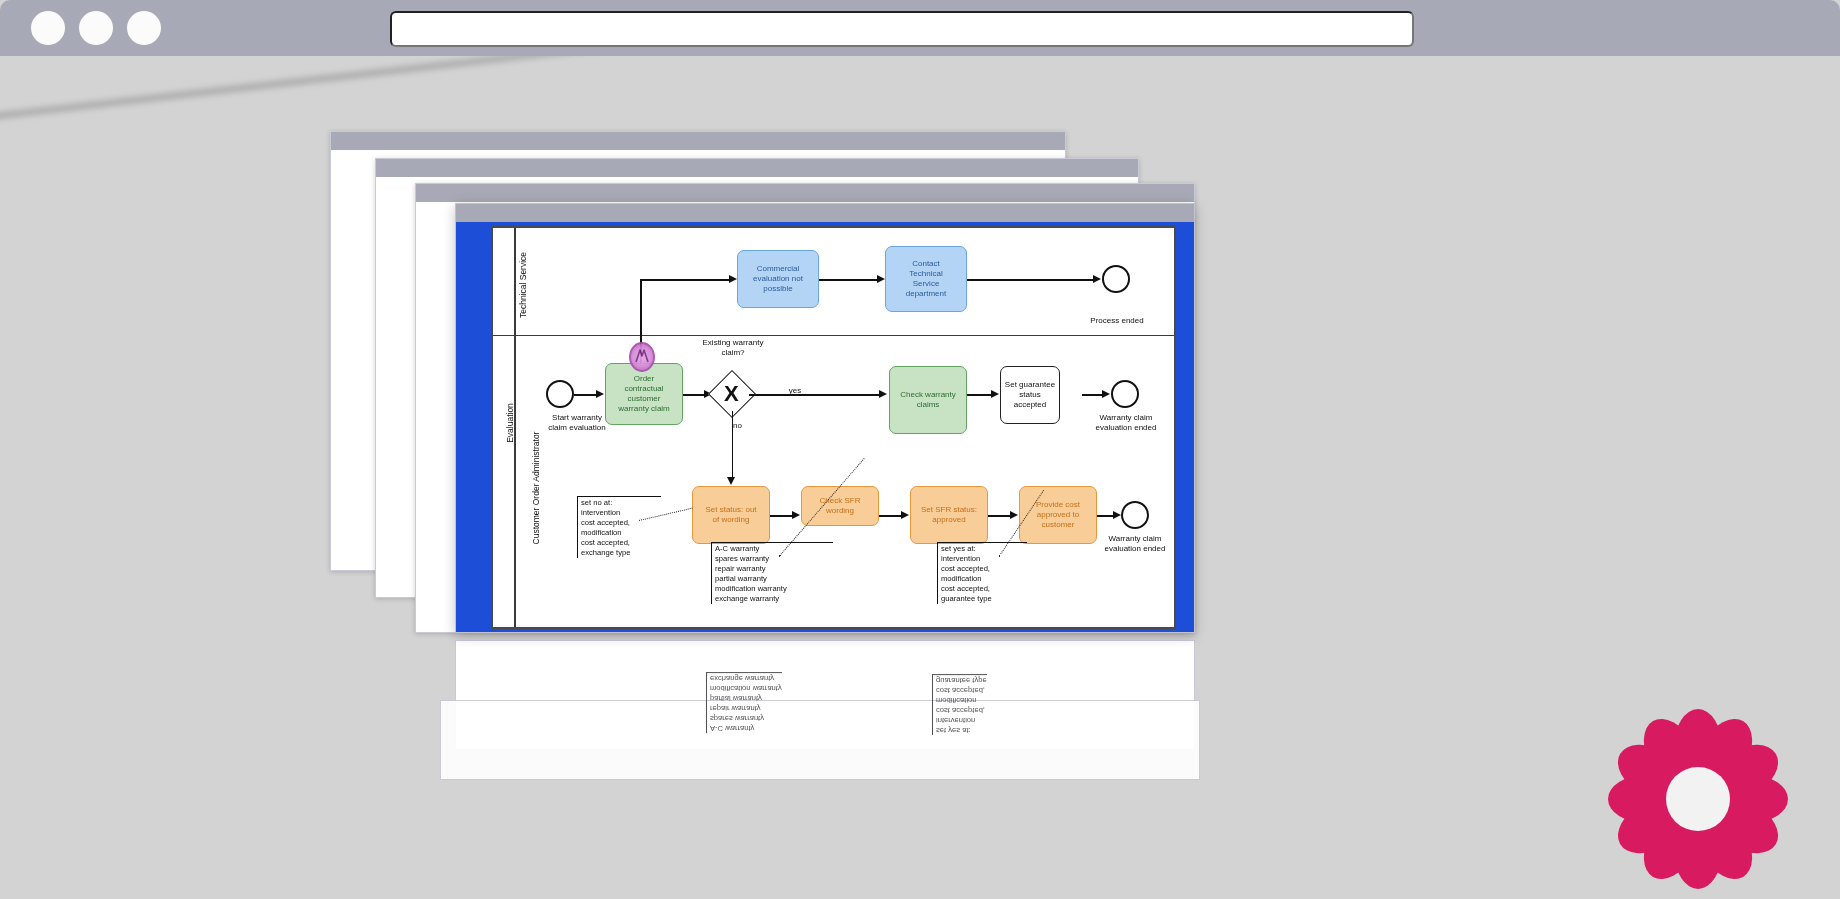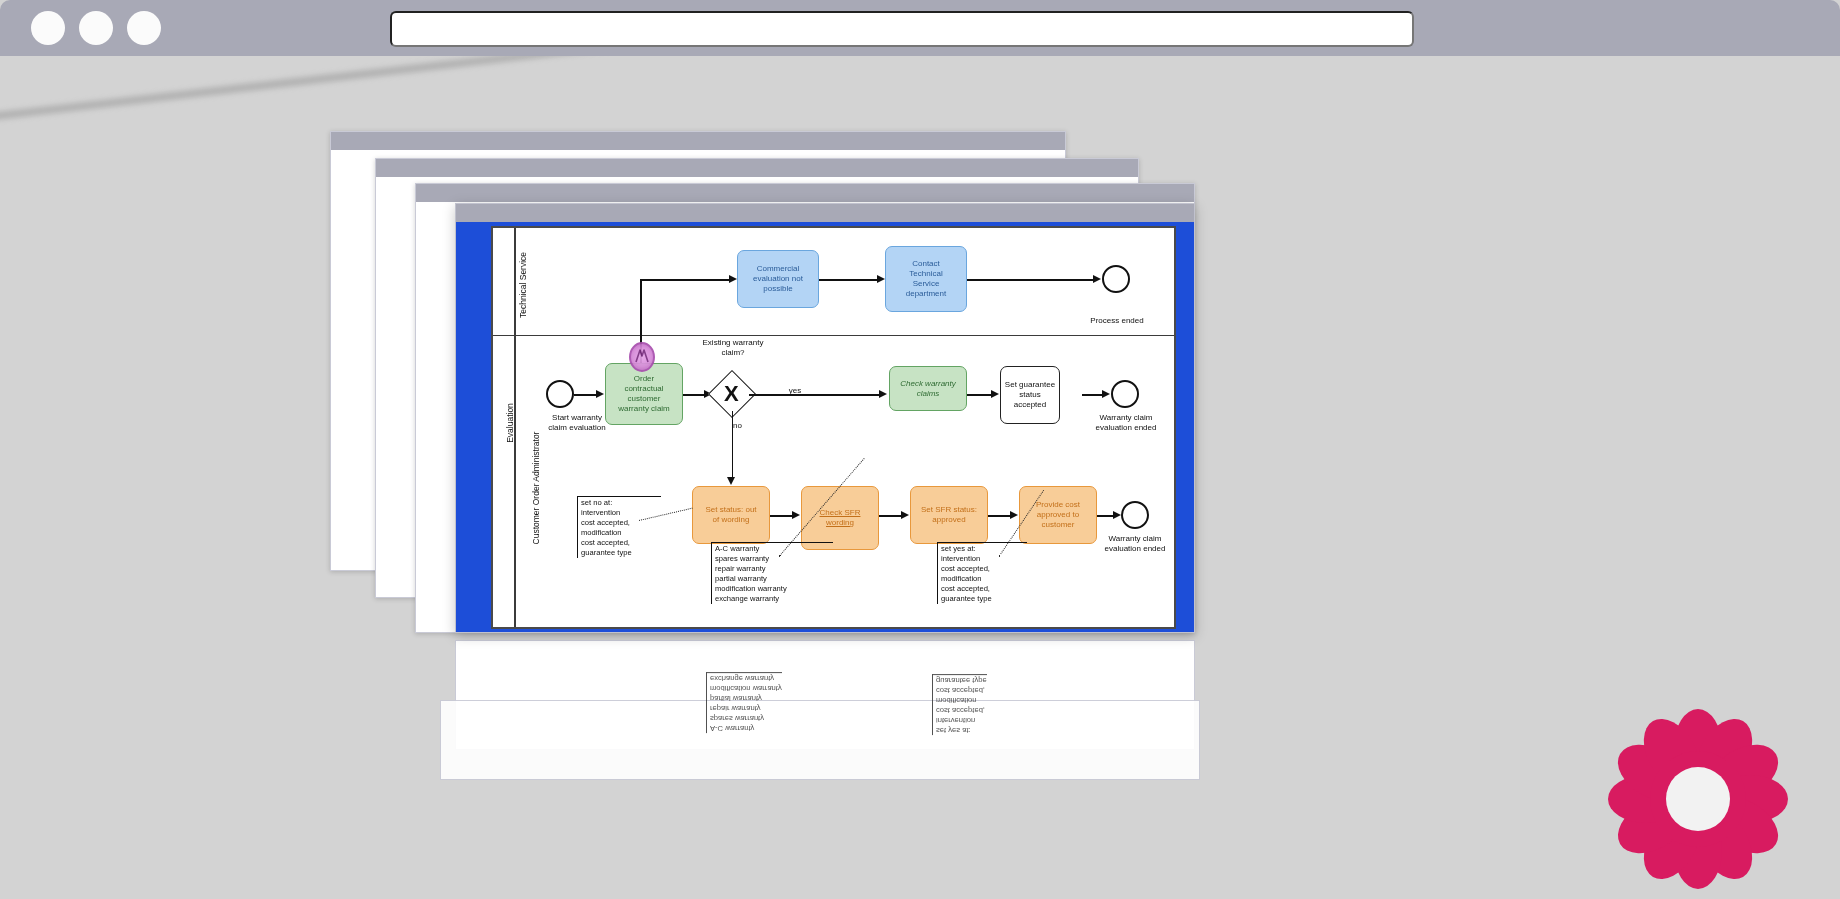--- a/index.html
+++ b/index.html
@@ -335,21 +335,21 @@
 
     <div class="gateway" style="left:222px;top:149px;"></div>
     <div class="gateway-x" style="left:231px;top:155px;">X</div>
     <div class="lbl" style="left:193px;top:110px;width:94px;">Existing warranty
 claim?</div>
 
     <div class="flow h" style="left:256px;top:166px;width:130px;"></div>
     <div class="arrow right" style="left:386px;top:161.5px;"></div>
     <div class="lbl" style="left:290px;top:158px;width:24px;">yes</div>
 
-    <div class="task green" style="left:396px;top:138px;width:78px;height:45px;font-style:italic;">Check warranty
+    <div class="task green" style="left:396px;top:138px;width:78px;height:68px;">Check warranty
 claims</div>
 
     <div class="flow h" style="left:474px;top:166px;width:24px;"></div>
     <div class="arrow right" style="left:498px;top:161.5px;"></div>
 
     <div class="task plain" style="left:507px;top:138px;width:60px;height:58px;">Set guarantee
 status accepted</div>
 
     <div class="flow h" style="left:589px;top:166px;width:20px;"></div>
     <div class="arrow right" style="left:609px;top:161.5px;"></div>
@@ -359,21 +359,21 @@
 
     <div class="flow v" style="left:238.5px;top:183px;height:66px;"></div>
     <div class="arrow down" style="left:234px;top:249px;"></div>
     <div class="lbl" style="left:240px;top:193px;width:20px;text-align:left;">no</div>
 
     <div class="task orange" style="left:199px;top:258px;width:78px;height:58px;">Set status: out
 of wording</div>
     <div class="flow h" style="left:277px;top:287px;width:22px;"></div>
     <div class="arrow right" style="left:299px;top:282.5px;"></div>
 
-    <div class="task orange" style="left:308px;top:258px;width:78px;height:64px;text-decoration:underline;">Check SFR
+    <div class="task orange" style="left:308px;top:258px;width:78px;height:40px;">Check SFR
 wording</div>
     <div class="flow h" style="left:386px;top:287px;width:22px;"></div>
     <div class="arrow right" style="left:408px;top:282.5px;"></div>
 
     <div class="task orange" style="left:417px;top:258px;width:78px;height:58px;">Set SFR status:
 approved</div>
     <div class="flow h" style="left:495px;top:287px;width:22px;"></div>
     <div class="arrow right" style="left:517px;top:282.5px;"></div>
 
     <div class="task orange" style="left:526px;top:258px;width:78px;height:58px;">Provide cost
@@ -388,21 +388,21 @@
 
     <div class="dotted" style="left:146px;top:292px;width:55px;transform:rotate(-13deg);"></div>
     <div class="dotted" style="left:286px;top:328px;width:130px;transform:rotate(-49deg);"></div>
     <div class="dotted" style="left:506px;top:328px;width:80px;transform:rotate(-56deg);"></div>
 
     <div class="annot" style="left:84px;top:268px;width:84px;">set no at:
 intervention
 cost accepted,
 modification
 cost accepted,
-guarantee type</div>
+exchange type</div>
     <div class="annot" style="left:218px;top:314px;width:122px;">A-C warranty
 spares warranty
 repair warranty
 partial warranty
 modification warranty
 exchange warranty</div>
     <div class="annot" style="left:444px;top:314px;width:90px;">set yes at:
 intervention
 cost accepted,
 modification

